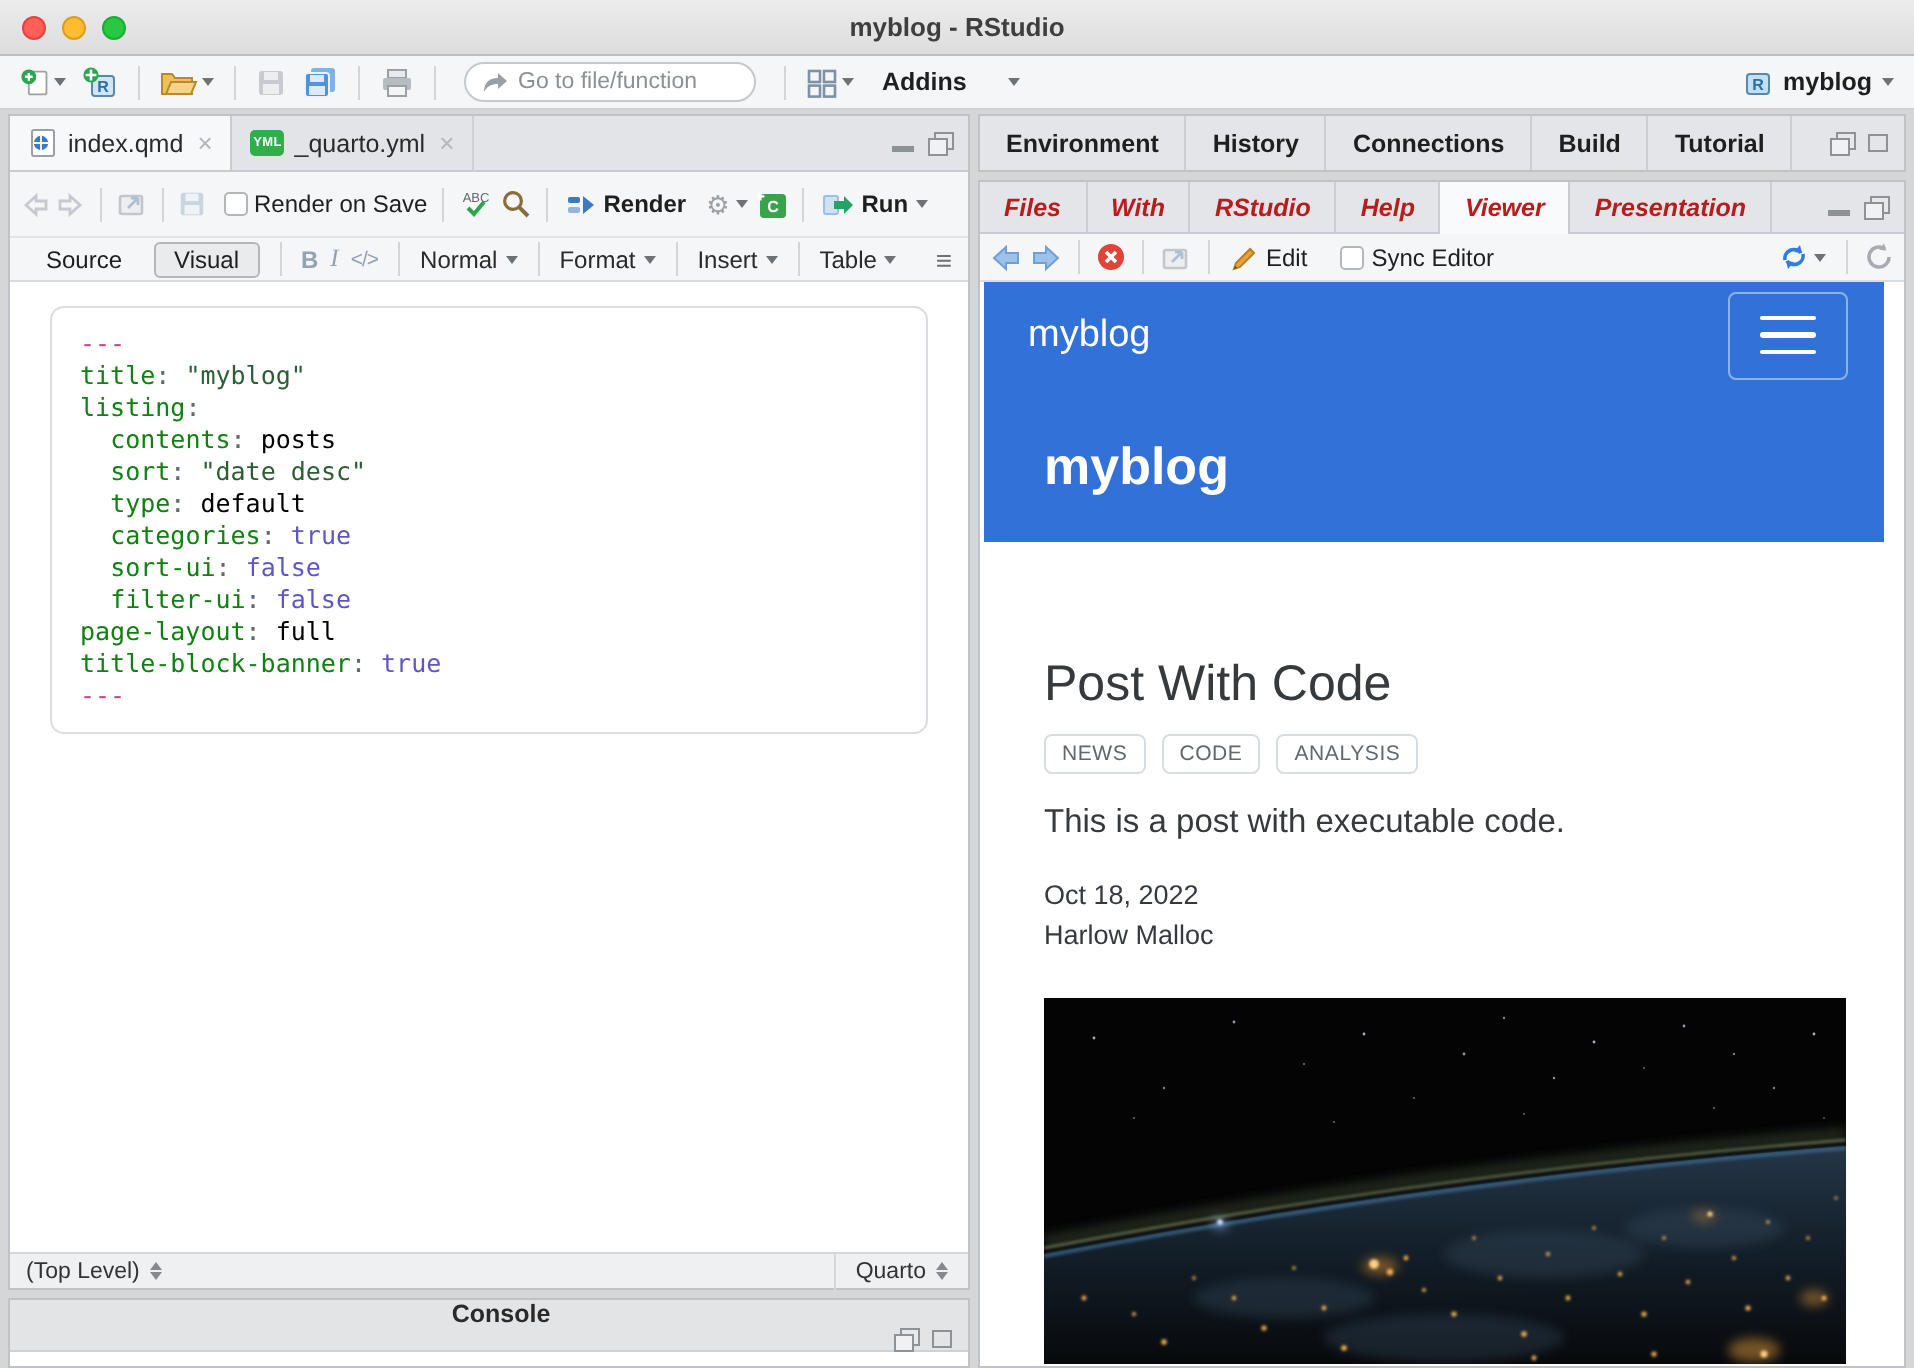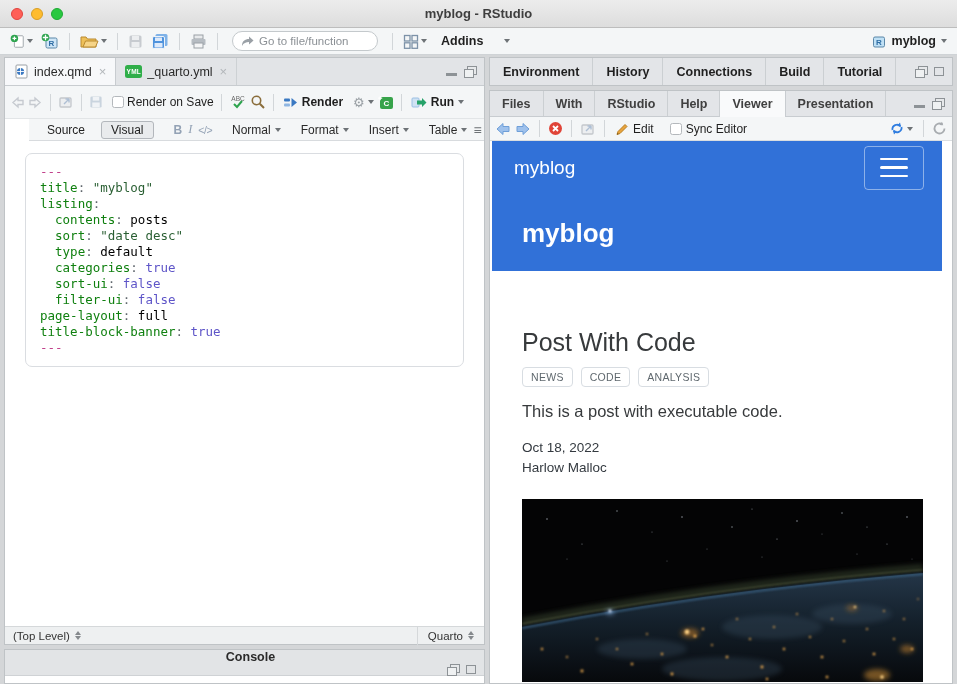--- a/index.html
+++ b/index.html
@@ -43,21 +43,21 @@
   .tabbar { height:28px; background:#e2e4e7; border-bottom:1px solid #c8ccd0; display:flex; align-items:stretch; flex:0 0 auto; }
   .tab { display:flex; align-items:center; gap:5px; padding:0 9px; border-right:1px solid #cdd1d4; font-size:12.5px; color:#2a2a2a; }
   .tab.active { background:#f7f8fa; border-right:1px solid #c8ccd0; }
   .tab .close { color:#b2b6ba; font-size:13px; line-height:1; margin-left:2px; }
   .doc-icon { width:15px; height:15px; }
   .yml-badge { width:17px; height:13px; background:#2fae49; border-radius:2.5px; color:#fff; font-size:6.5px; font-weight:bold; display:inline-flex; align-items:center; justify-content:center; letter-spacing:0.2px; }
   .ed-toolbar { height:23px; background:#f4f6f7; border-bottom:1px solid #e2e5e7; display:flex; align-items:center; padding:16px 5px; gap:3px; flex:0 0 auto; }
   .checkbox { width:12px; height:12px; background:#fff; border:1px solid #b4b8bc; border-radius:2.5px; display:inline-block; }
   .small-label { font-size:12px; color:#1f1f1f; }
   .gear-glyph { font-size:13px; color:#9aa0a5; line-height:1; }
-  .fmt-toolbar { height:22px; background:#f4f6f7; border-bottom:1px solid #d8dbde; display:flex; align-items:center; padding:0 8px; gap:6px; flex:0 0 auto;margin-left:24px; }
+  .fmt-toolbar { height:22px; background:#f4f6f7; border-bottom:1px solid #d8dbde; display:flex; align-items:center; padding:0 8px; gap:6px; flex:0 0 auto; }
   .visual-btn { border:1px solid #b3b7bc; background:#e9ebed; border-radius:3px; padding:1px 9px; font-size:12px; }
   .fmt-b { color:#93a2b5; font-weight:bold; font-size:12px; }
   .fmt-i { color:#93a2b5; font-style:italic; font-family:"Liberation Serif",serif; font-size:12.5px; }
   .fmt-code { color:#93a2b5; font-size:10.5px; letter-spacing:-0.5px; }
   .dd { display:inline-flex; align-items:center; gap:4px; font-size:12px; color:#2a2a2a; }
   .justify-glyph { margin-left:auto; color:#6d7276; font-size:14px; }
 
   .editor { flex:1; background:#ffffff; position:relative; overflow:hidden; }
   .codeblock { position:absolute; left:20px; top:12px; width:439px; border:1px solid #dadde1; border-radius:7px; background:#fff; padding:10px 14px; }
   .codeblock pre { font-family:"DejaVu Sans Mono", monospace; font-size:12.5px; line-height:16px; white-space:pre; }
@@ -80,21 +80,21 @@
   .console-pane { left:4px; top:594px; width:481px; height:35px; }
   .console-head { height:26px; background:#e2e4e6; border-bottom:1px solid #cfd2d5; display:flex; align-items:center; padding-left:12px; font-weight:bold; font-size:12.5px; color:#2a2a2a;flex-direction:column; }
 
   
   .env-pane { left:489px; top:2px; width:464px; height:29px; background:#e3e5e8; display:flex; align-items:stretch; }
   .env-tab { display:flex; align-items:center; padding:0 13px; font-weight:bold; font-size:12.5px; color:#1f1f1f; border-right:1px solid #cbcfd2; }
 
   
   .viewer-pane { left:489px; top:35px; width:464px; height:594px; display:flex; flex-direction:column; }
   .vtabbar { height:26px; background:#e3e5e8; border-bottom:1px solid #c8ccd0; display:flex; align-items:stretch; flex:0 0 auto; }
-  .vtab { display:flex; align-items:center; padding:0 12px; font-weight:bold; font-size:12.5px; color:#404040; border-right:1px solid #cbcfd2; }
+  .vtab { display:flex; align-items:center; padding:0 12px; font-weight:bold; font-size:12.5px; color:#b91c1c; border-right:1px solid #cbcfd2;font-style:italic; }
   .vtab.active { background:#f9fafb; border-right:1px solid #c8ccd0; margin-bottom:-1px; }
   .vtoolbar { height:24px; background:#f4f6f7; border-bottom:1px solid #dadde0; display:flex; align-items:center; padding:0 5px; gap:4px; flex:0 0 auto; }
   .viewer-content { flex:1; background:#ffffff; overflow:hidden; position:relative; }
   .page { position:absolute; left:2px; top:0; right:10px; bottom:0; background:#fff; }
   .navbar { height:53px; display:flex; align-items:center; justify-content:space-between; padding:0 18px 0 22px; }
   .brand { color:#ffffff; font-size:19px; font-weight:400; }
   .hamburger { width:60px; height:44px; border:1px solid rgba(255,255,255,0.45); border-radius:4px; display:flex; flex-direction:column; justify-content:center; align-items:center; gap:6px; }
   .hamburger span { display:block; width:28px; height:2.6px; background:#ffffff; border-radius:2px; }
   .banner { height:77px; padding:24px 0 0 30px; }
   .banner h1 { color:#ffffff; font-size:26px; font-weight:bold; }

